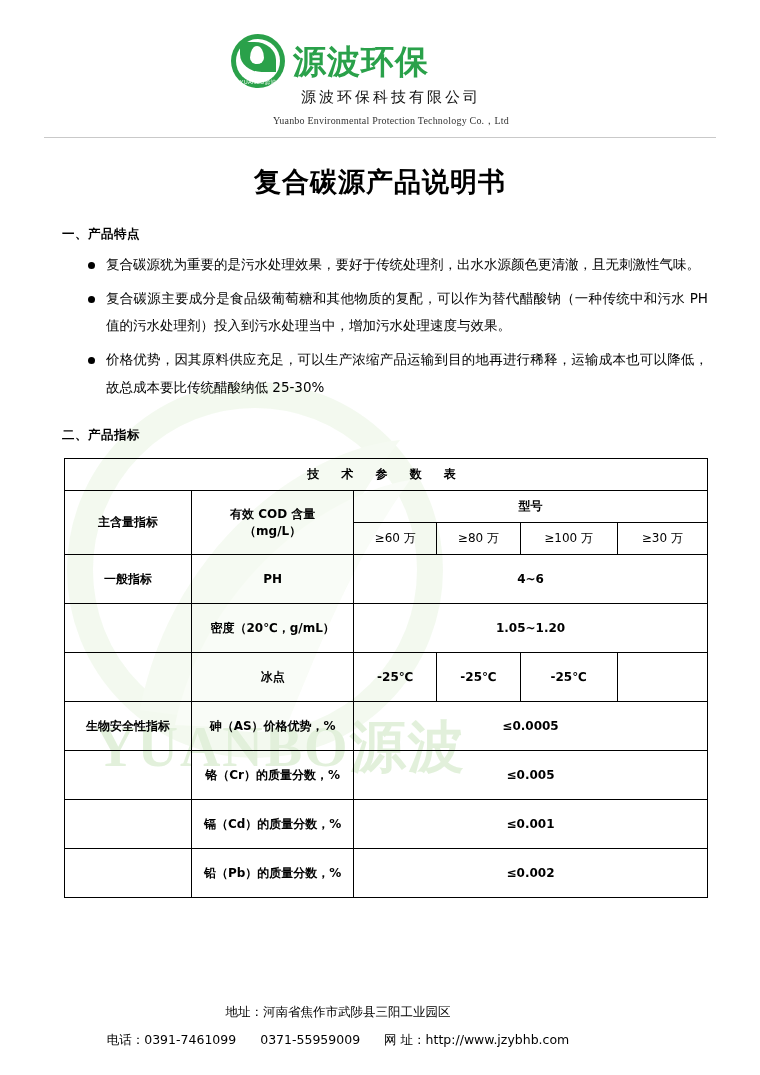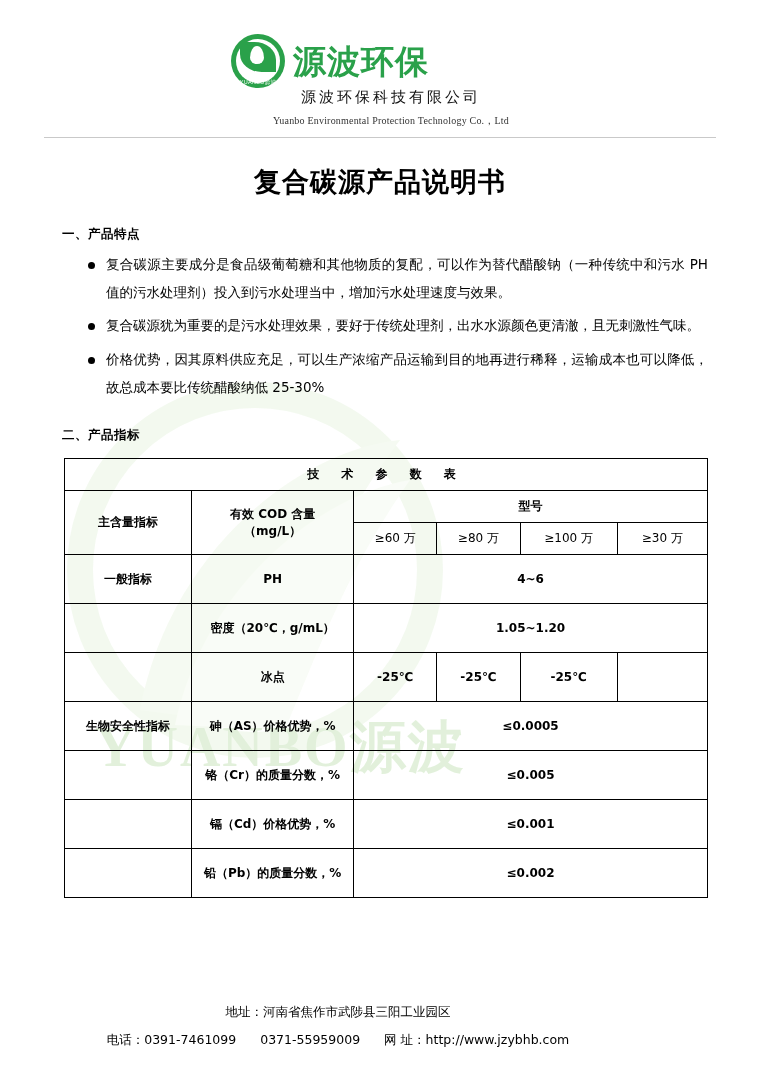--- a/index.html
+++ b/index.html
@@ -267,25 +267,25 @@
   </div>
   <div class="hr-rule"></div>
 
   <div class="doc-title">复合碳源产品说明书</div>
 
   <div class="content">
     <div class="sect-head">一、产品特点</div>
     <div class="bullets">
       <div class="bullet">
         <span class="dot"></span>
-        <span>复合碳源主要成分是食品级葡萄糖和其他物质的复配，可以作为替代醋酸钠（一种传统中和污水 PH 值的污水处理剂）投入到污水处理当中，增加污水处理速度与效果。</span>
+        <span>复合碳源犹为重要的是污水处理效果，要好于传统处理剂，出水水源颜色更清澈，且无刺激性气味。</span>
       </div>
       <div class="bullet">
         <span class="dot"></span>
-        <span>复合碳源犹为重要的是污水处理效果，要好于传统处理剂，出水水源颜色更清澈，且无刺激性气味。</span>
+        <span>复合碳源主要成分是食品级葡萄糖和其他物质的复配，可以作为替代醋酸钠（一种传统中和污水 PH 值的污水处理剂）投入到污水处理当中，增加污水处理速度与效果。</span>
       </div>
       <div class="bullet">
         <span class="dot"></span>
         <span>价格优势，因其原料供应充足，可以生产浓缩产品运输到目的地再进行稀释，运输成本也可以降低，故总成本要比传统醋酸纳低 25-30%</span>
       </div>
     </div>
 
     <div class="sect-head">二、产品指标</div>
   </div>
 
@@ -341,21 +341,21 @@
           <td class="h tall">砷（AS）价格优势，%</td>
           <td class="h tall" colspan="4">≤0.0005</td>
         </tr>
         <tr>
           <td class="tall"></td>
           <td class="h tall">铬（Cr）的质量分数，%</td>
           <td class="h tall" colspan="4">≤0.005</td>
         </tr>
         <tr>
           <td class="tall"></td>
-          <td class="h tall">镉（Cd）价格优势，%</td>
+          <td class="h tall">镉（Cd）的质量分数，%</td>
           <td class="h tall" colspan="4">≤0.001</td>
         </tr>
         <tr>
           <td class="tall"></td>
           <td class="h tall">铅（Pb）的质量分数，%</td>
           <td class="h tall" colspan="4">≤0.002</td>
         </tr>
       </tbody>
     </table>
   </div>

